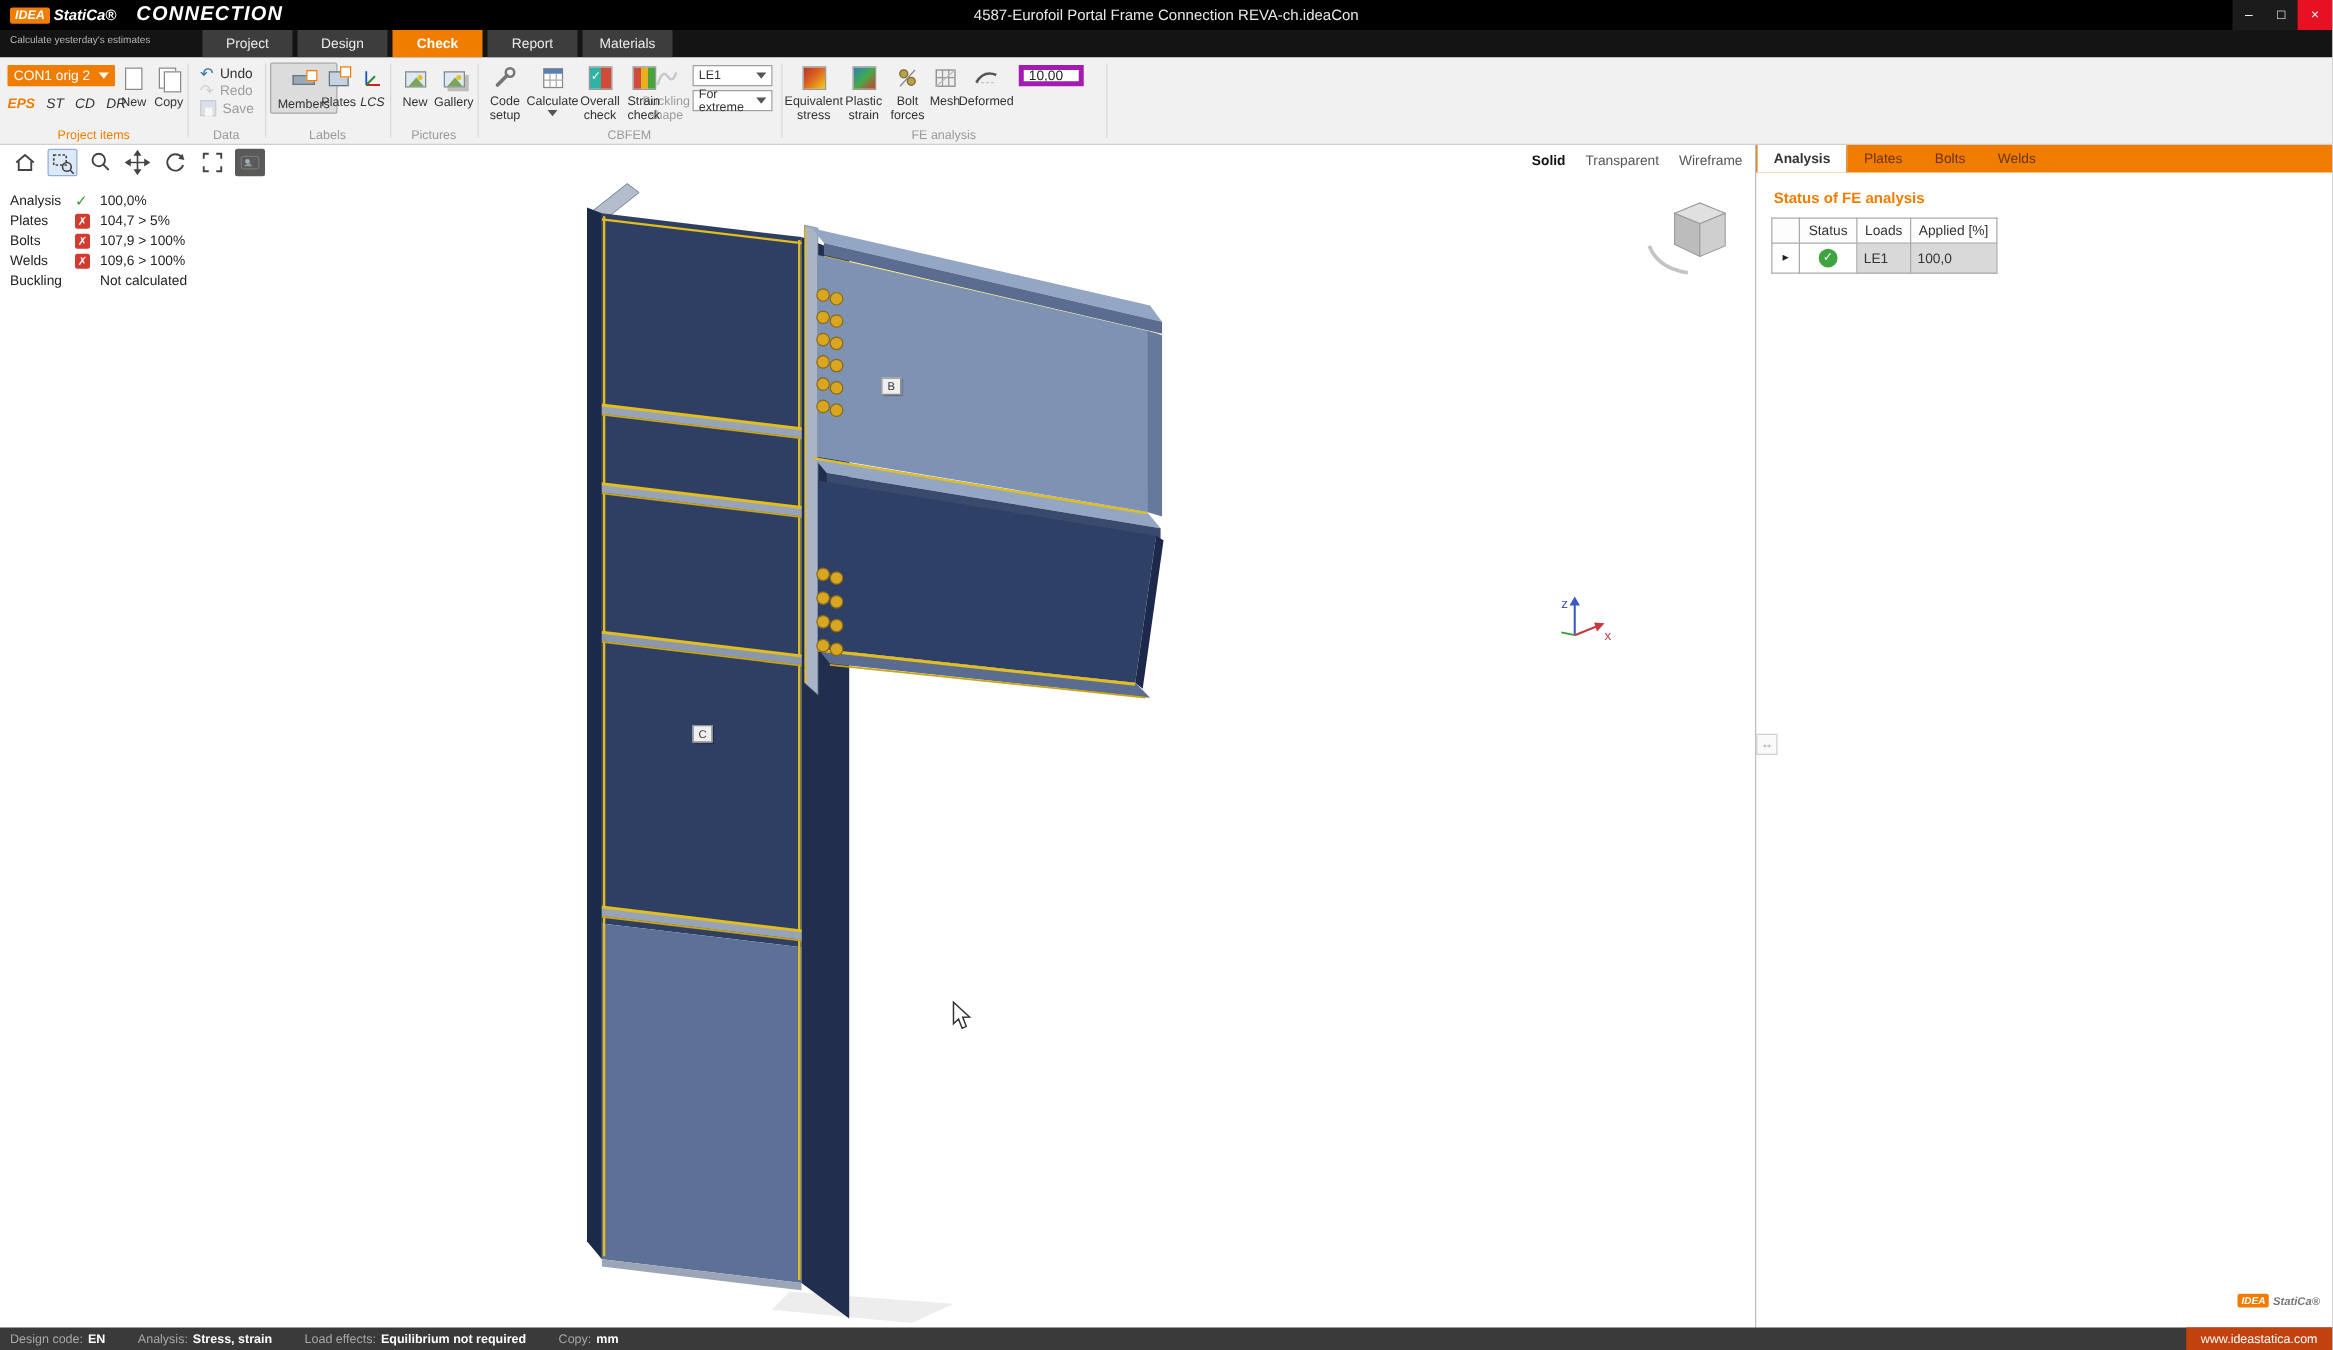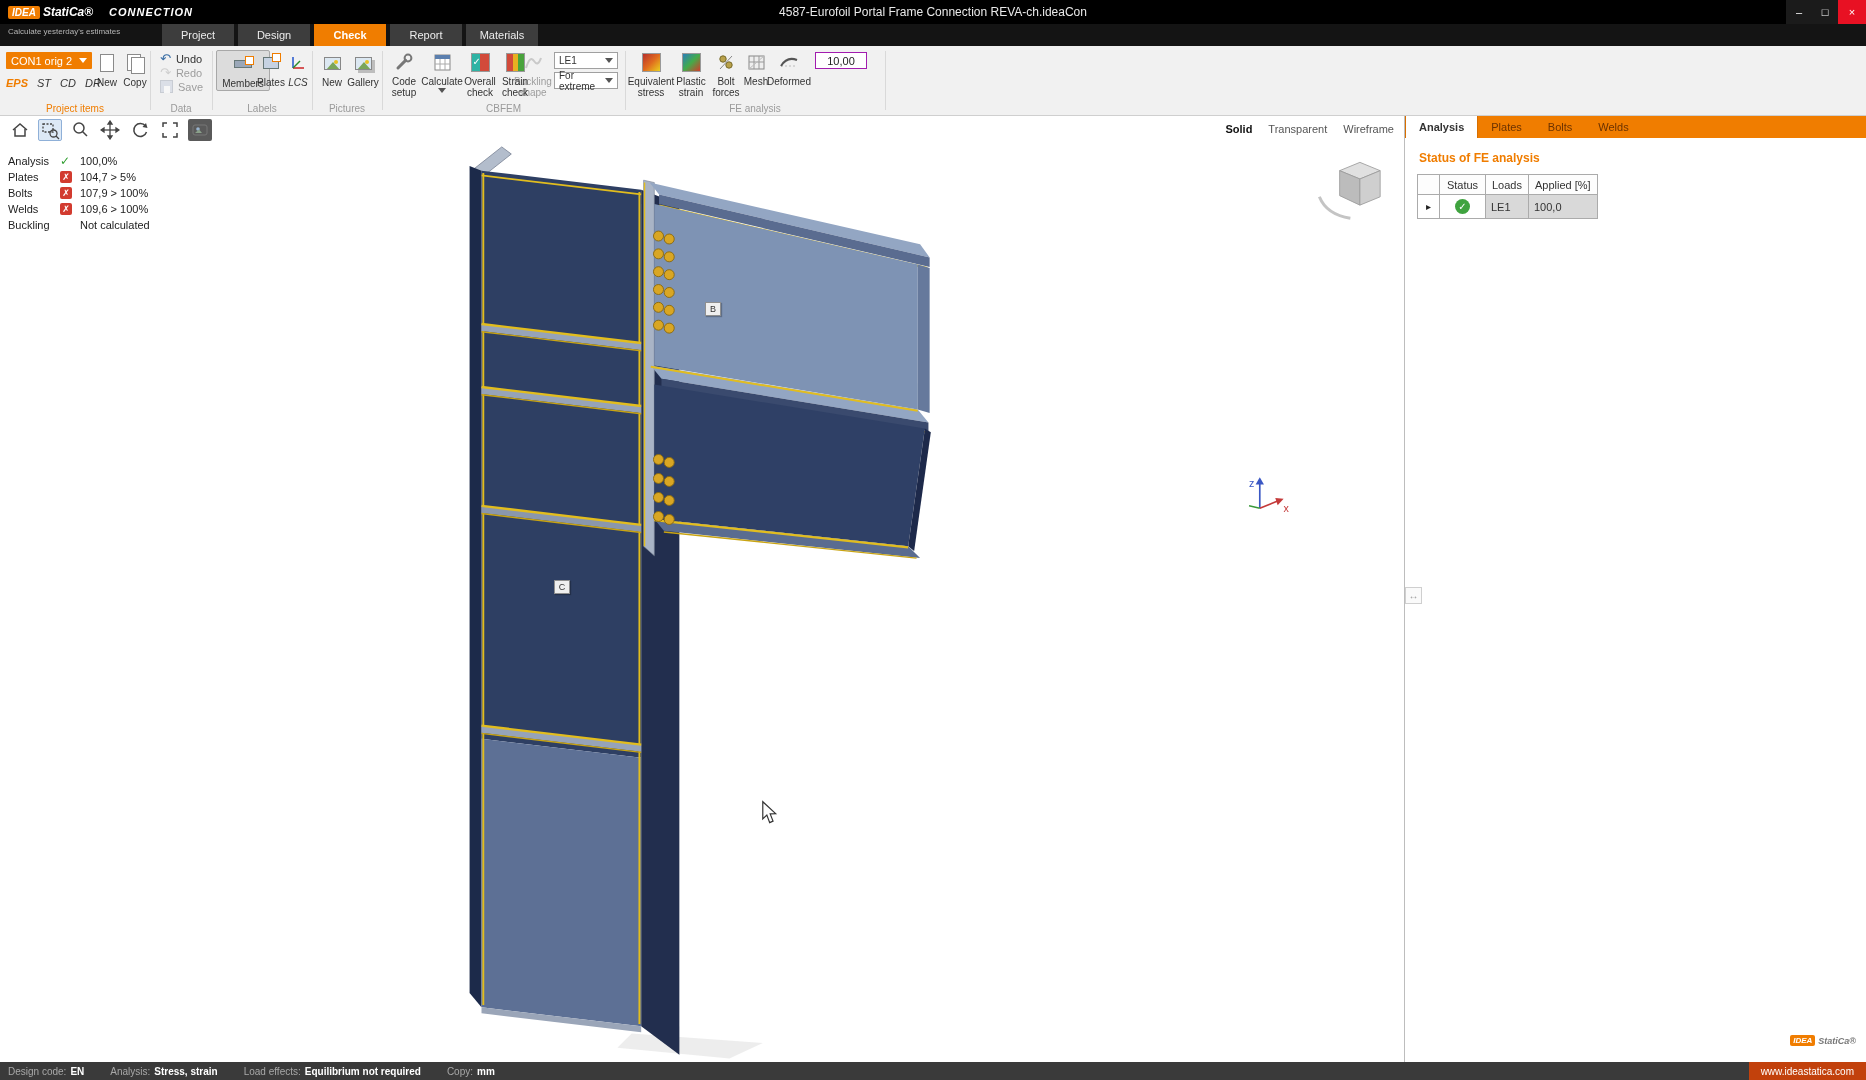--- a/index.html
+++ b/index.html
@@ -4,21 +4,21 @@
 <style>
 *{margin:0;padding:0;box-sizing:border-box;font-family:"Liberation Sans","DejaVu Sans",sans-serif;}
 body{background:#888;}
 .app{position:relative;width:1866px;height:1080px;background:#fff;overflow:hidden;}
 
 
 .titlebar{position:absolute;left:0;top:0;width:100%;height:24px;background:#000;color:#fff;display:flex;align-items:center;}
 .logo{display:flex;align-items:center;gap:3px;margin-left:8px;}
 .logo-box{background:#f07d00;color:#fff;font-style:italic;font-weight:bold;font-size:10px;padding:1px 4px;border-radius:2px;}
 .logo-text{font-style:italic;font-weight:bold;font-size:12px;color:#fff;}
-.app-name{font-style:italic;font-weight:bold;font-size:11px;letter-spacing:1px;margin-left:16px;}
+.app-name{font-style:italic;font-weight:bold;font-size:16px;letter-spacing:1px;margin-left:16px;}
 .doc-title{position:absolute;left:50%;transform:translateX(-50%);font-size:12px;color:#e9e9e9;white-space:nowrap;}
 .win-buttons{position:absolute;right:0;top:0;height:24px;display:flex;}
 .win-btn{width:26px;height:24px;display:flex;align-items:center;justify-content:center;font-size:11px;color:#fff;background:#1b1b1b;}
 .win-btn.close{background:#e81123;width:28px;}
 
 
 .menubar{position:absolute;left:0;top:24px;width:100%;height:22px;background:#141414;}
 .tagline{position:absolute;left:8px;top:3px;font-size:8px;color:#b5b5b5;}
 .menu-tabs{display:flex;gap:4px;margin-left:162px;height:22px;}
 .menu-tab{min-width:72px;padding:0 10px;display:flex;align-items:center;justify-content:center;font-size:11px;color:#ececec;background:#3d3d3d;}
@@ -37,21 +37,21 @@
 .con-select{position:absolute;left:6px;top:6px;width:86px;height:17px;background:#f07d00;color:#fff;font-size:11px;display:flex;align-items:center;justify-content:space-between;padding:0 5px;border-radius:1px;}
 .caret-w{width:0;height:0;border-left:4px solid transparent;border-right:4px solid transparent;border-top:5px solid #fff;}
 .caret-d{width:0;height:0;border-left:4px solid transparent;border-right:4px solid transparent;border-top:5px solid #555;}
 .pi-toggles{position:absolute;left:6px;top:31px;display:flex;gap:9px;font-size:11px;}
 .pi-t{color:#333;font-style:italic;}
 .pi-t.active{color:#f07d00;font-weight:bold;}
 .data-row{position:absolute;left:10px;font-size:11px;color:#333;display:flex;gap:5px;align-items:center;}
 .u-arrow{font-size:13px;color:#3a6ea5;line-height:1;}
 .u-arrow.gray{color:#a7a7a7;}
 .sel{position:absolute;height:17px;background:#fff;border:1px solid #a0a0a0;font-size:10px;display:flex;align-items:center;justify-content:space-between;padding:0 4px;color:#333;}
-.num-input{position:absolute;height:17px;background:#fff;border:1px solid #a21caf;font-size:11px;text-align:center;padding:0 4px;color:#222;width:52px;}
+.num-input{position:absolute;height:17px;background:#fff;border:4px solid #a21caf;font-size:11px;text-align:left;padding:0 4px;color:#222;width:52px;}
 
 
 .ico-doc{width:14px;height:18px;background:#fff;border:1px solid #8a8a8a;}
 .ico-copy{position:relative;width:17px;height:19px;}
 .ico-copy::before,.ico-copy::after{content:"";position:absolute;width:12px;height:15px;background:#fff;border:1px solid #8a8a8a;}
 .ico-copy::before{left:0;top:0;}
 .ico-copy::after{left:4px;top:3px;}
 .ico-floppy{width:13px;height:13px;background:#c2cadb;border:1px solid #98a0b0;position:relative;}
 .ico-floppy::after{content:"";position:absolute;left:3px;top:5px;width:6px;height:7px;background:#fff;}
 .ico-tagbeam{width:18px;height:8px;background:#9aa7b8;border:1px solid #677;position:relative;}

